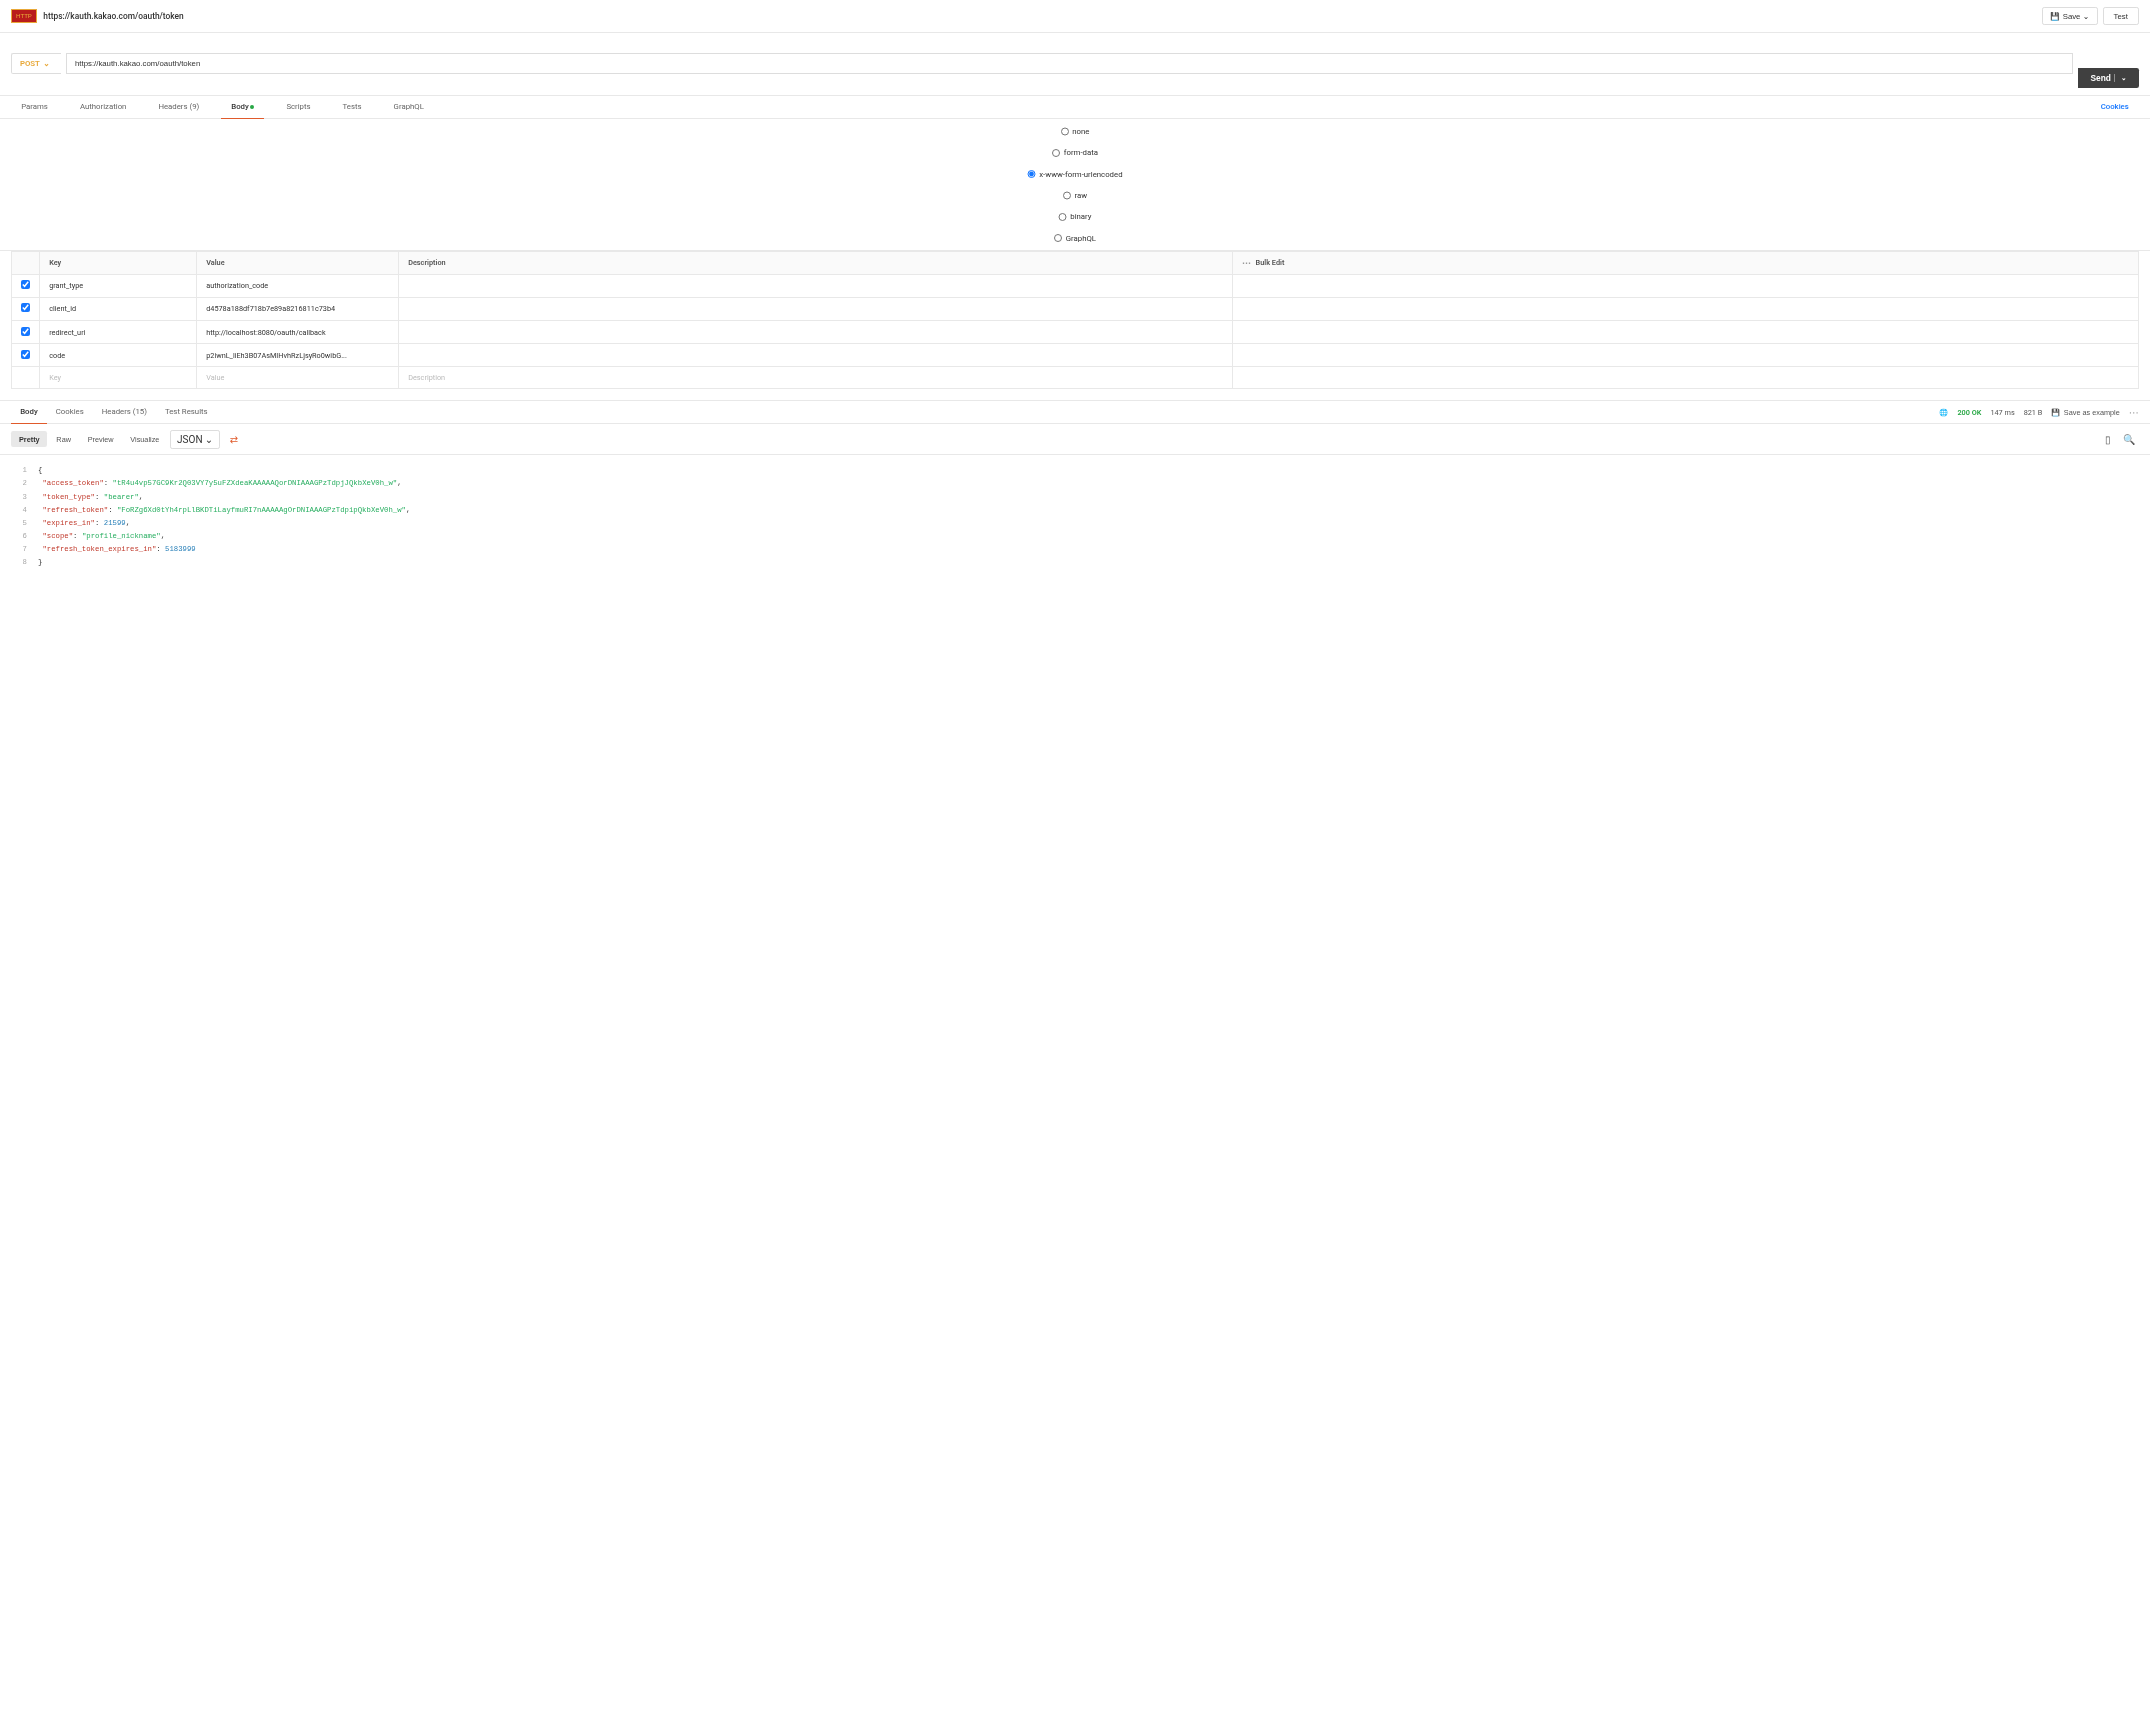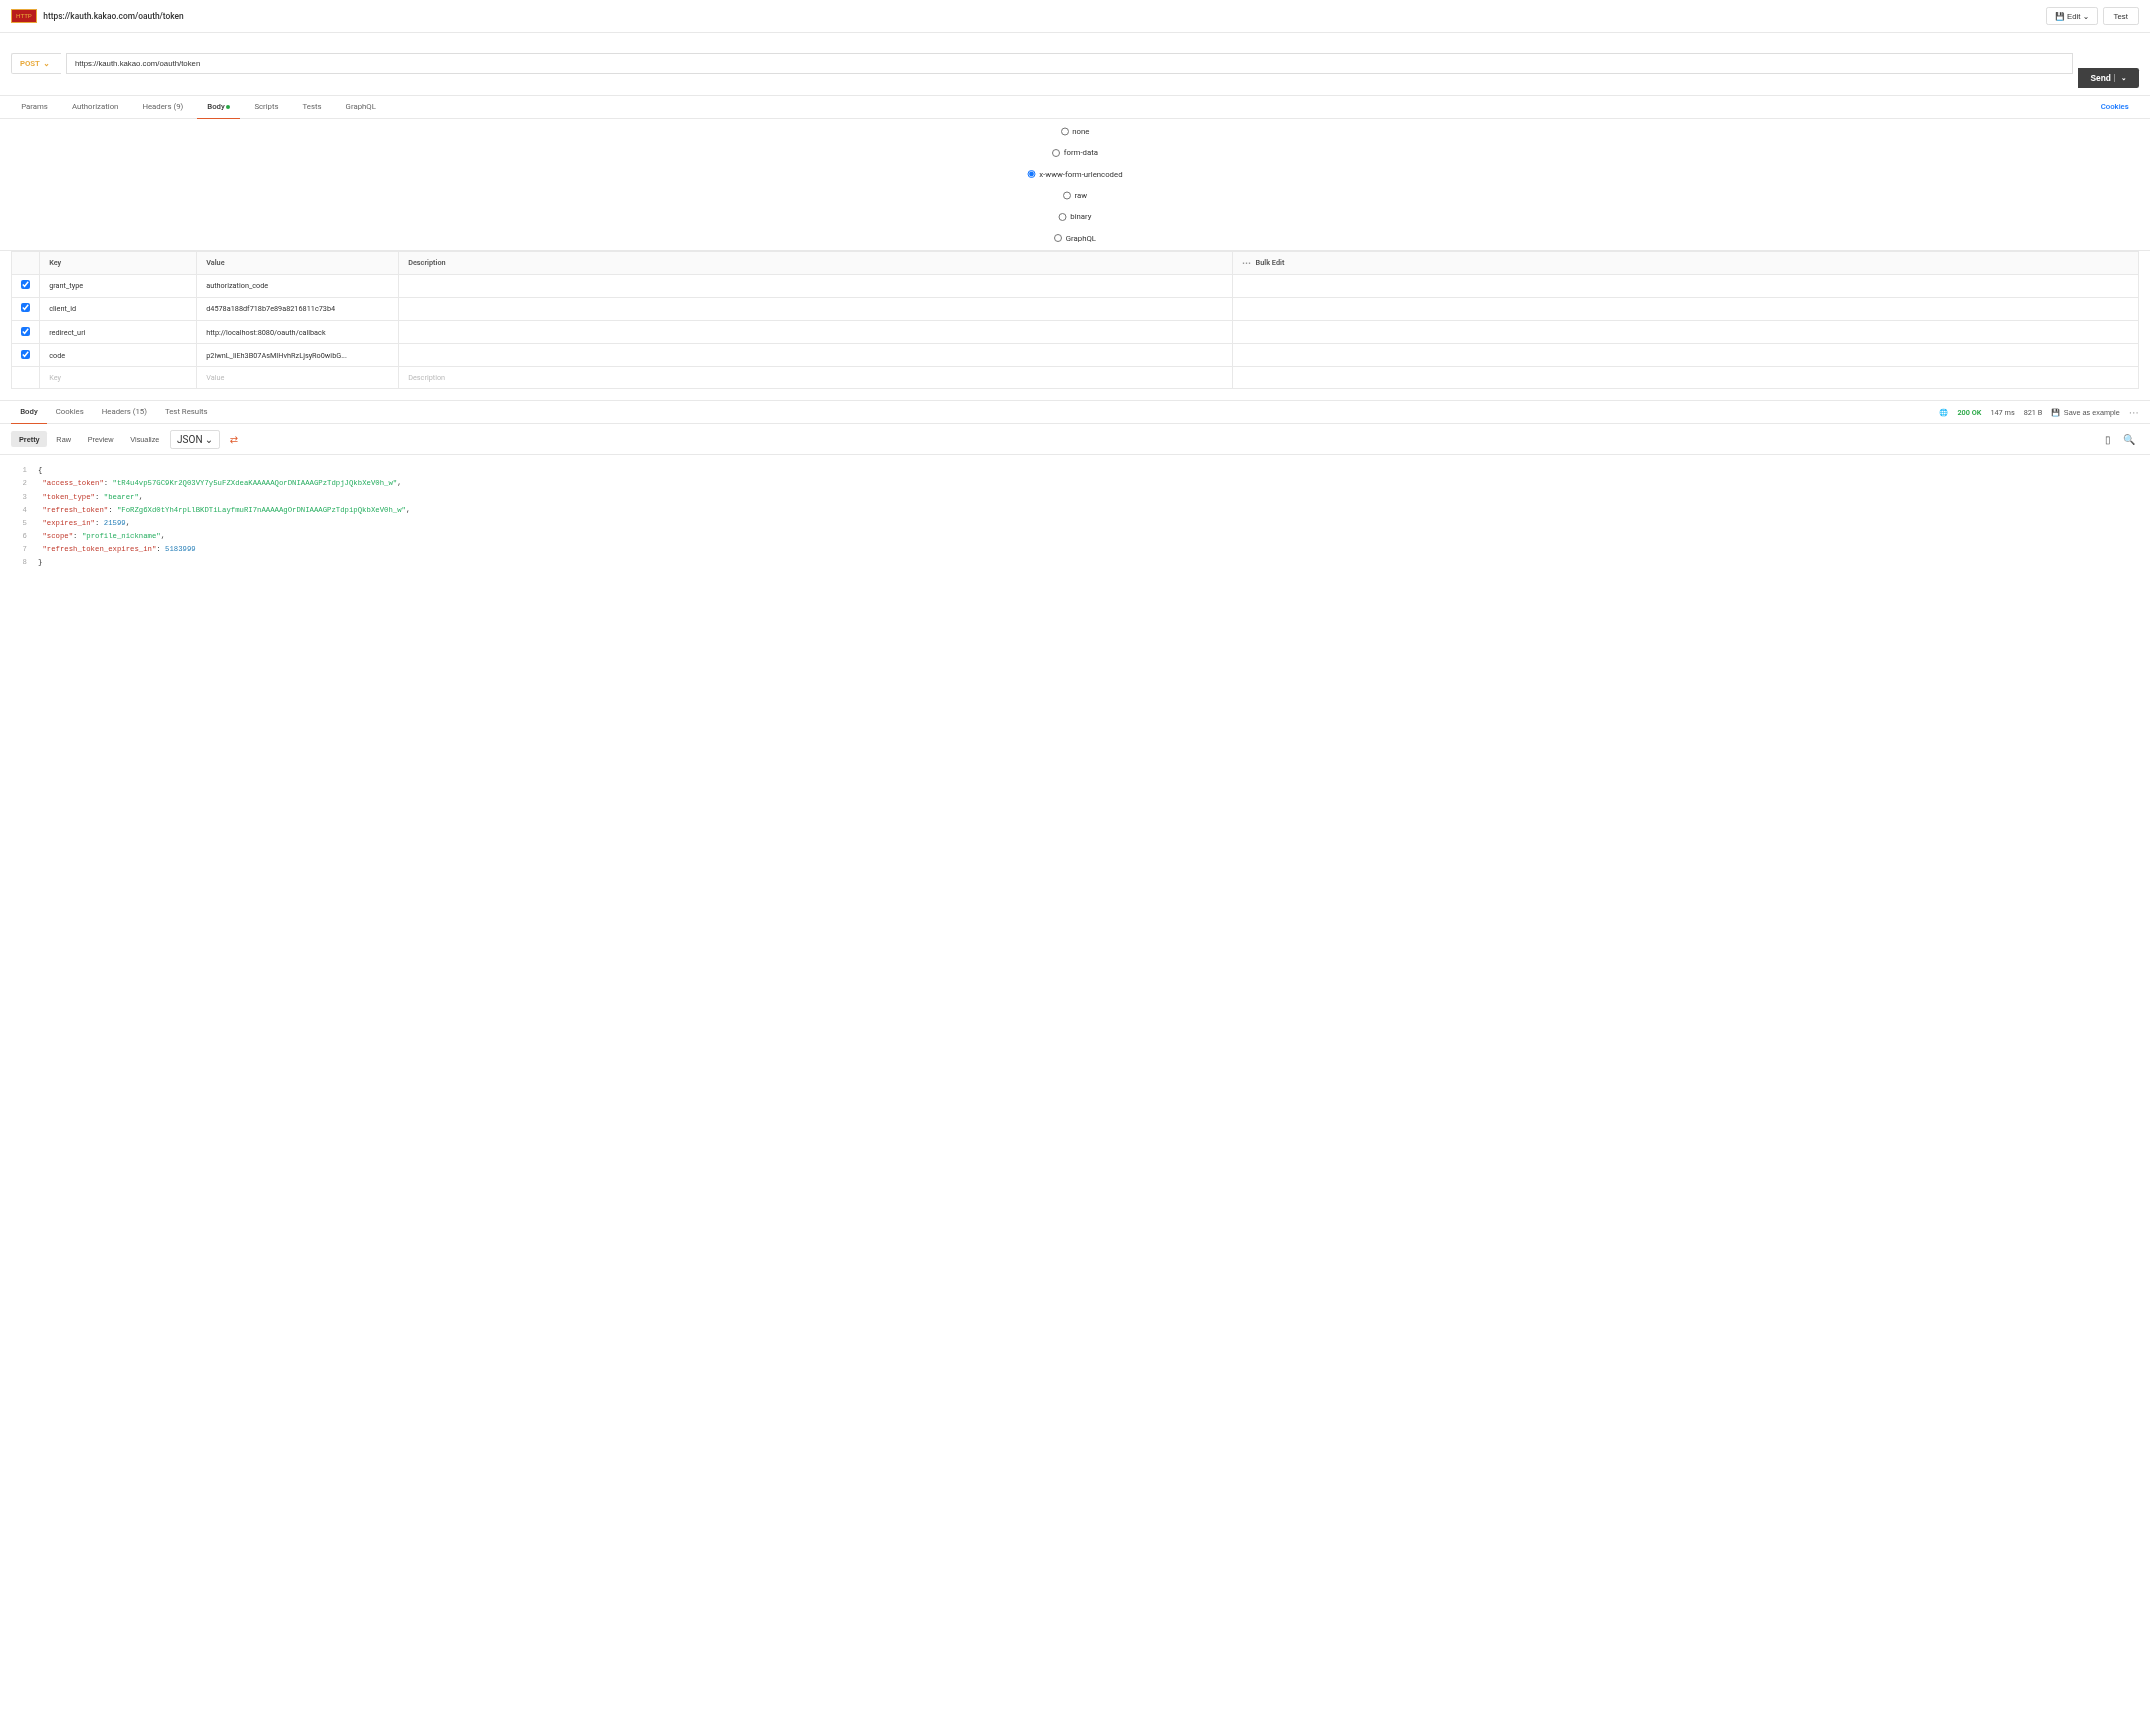--- a/index.html
+++ b/index.html
@@ -113,21 +113,21 @@
       padding-left: 5.6px;
       font-size: 6.7px;
     }
 
     
     .tabs {
       display: flex;
       align-items: center;
       padding: 0 11.2px;
       border-bottom: 0.6px solid #e8e8e8;
-      gap: 4px;
+      gap: 12px;
     }
     .tab {
       padding: 6.7px 10px;
       cursor: pointer;
       font-size: 7.8px;
       color: #666;
       border-bottom: 1.1px solid transparent;
       margin-bottom: -0.6px;
       white-space: nowrap;
     }
@@ -356,21 +356,21 @@
   </style>
 </head>
 <body>
 
 <div class="url-bar">
   <span class="http-badge">HTTP</span>
   <span class="url-text">https://kauth.kakao.com/oauth/token</span>
   <div class="url-bar-actions">
     <button class="save-btn">
       <span>💾</span>
-      <span>Edit</span>
+      <span>Save</span>
       <span>⌄</span>
     </button>
     <button class="share-btn">Test</button>
   </div>
 </div>
 
 <div class="request-line">
   <div class="method-select">
     <span>POST</span>
     <span>⌄</span>

